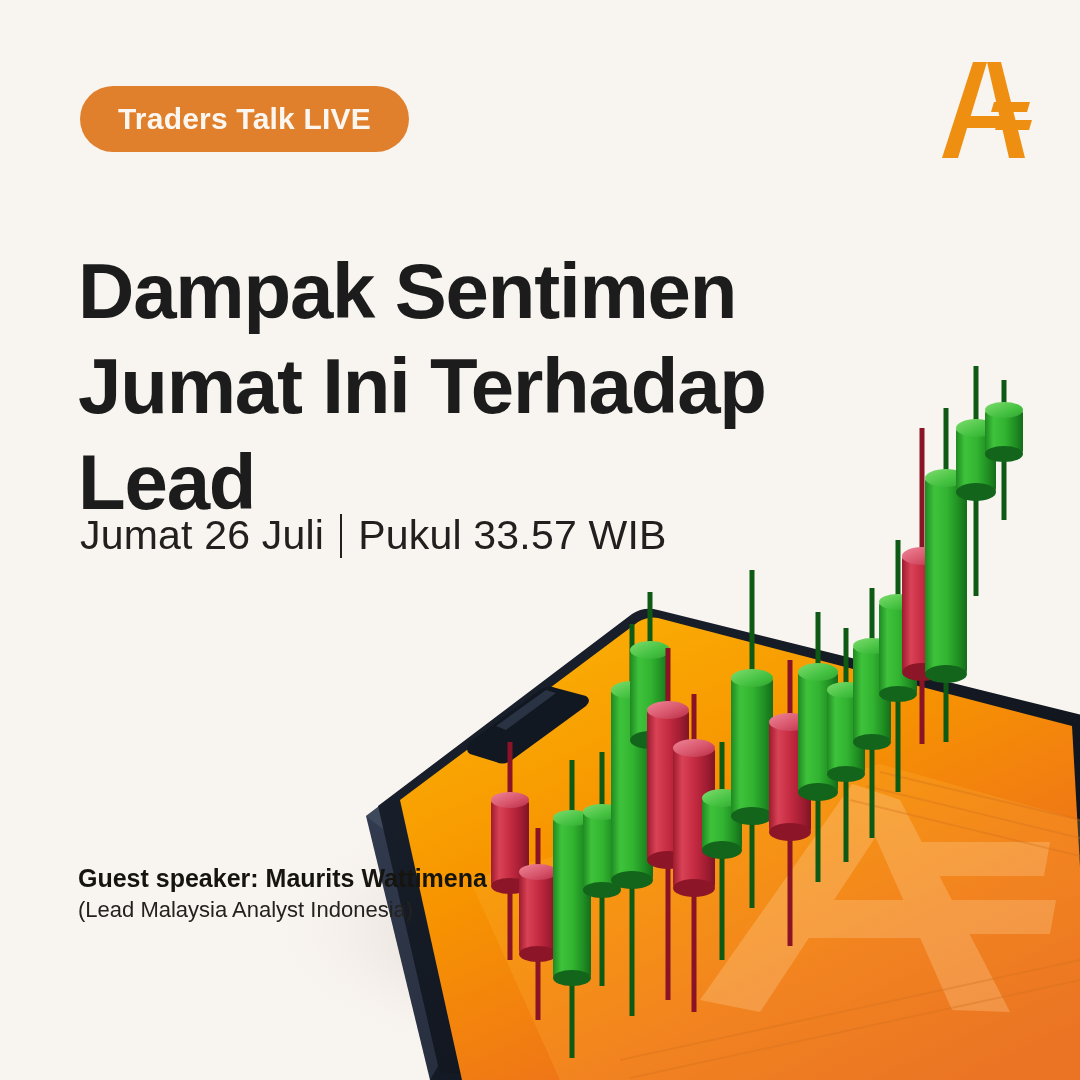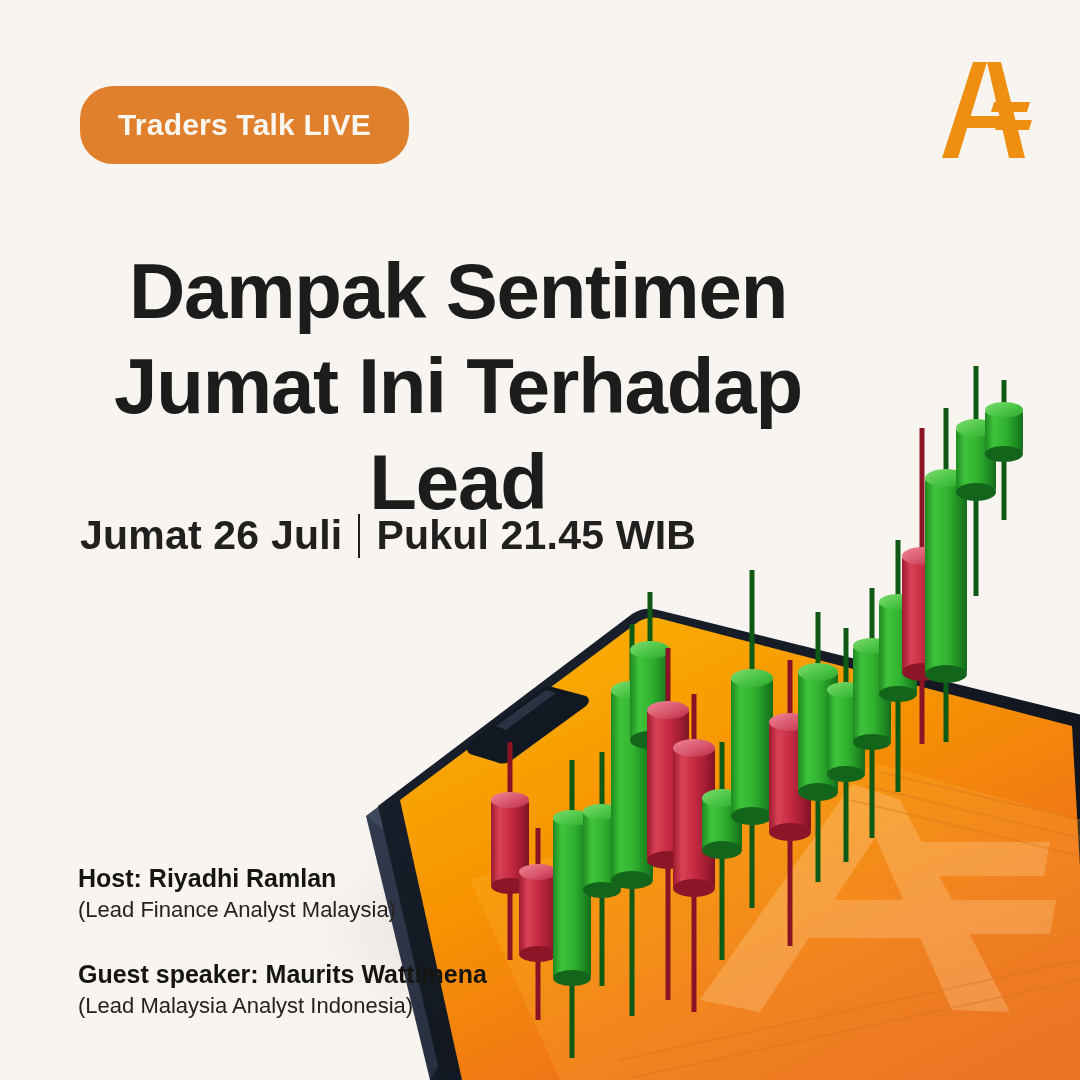--- a/index.html
+++ b/index.html
@@ -20,21 +20,21 @@
   
   .logo{
     position:absolute;top:58px;right:48px;
     width:100px;height:104px;
   }
   .logo svg{display:block;width:100%;height:100%;}
 
   
   .badge{
     position:absolute;left:80px;top:86px;
-    height:78px;padding:0 38px;
+    height:66px;padding:0 38px;
     background:#E0802C;
     border-radius:33px;
     display:flex;align-items:center;justify-content:center;
     box-sizing:border-box;
   }
   .badge-label{
     color:#FBF6F0;
     font-size:30px;font-weight:bold;
     letter-spacing:.2px;
     white-space:nowrap;
@@ -44,28 +44,28 @@
   
   .headline{
     position:absolute;left:78px;top:192px;
     width:760px;
     color:#1C1C1C;
     font-size:78px;
     font-weight:bold;
     line-height:1.22;
     letter-spacing:-1.2px;
   }
-  .headline .hl-line{display:block;text-align:center;}
+  .headline .hl-line{display:block;}
 
   
   .schedule{
     position:absolute;left:80px;top:512px;
     color:#22201F;
     font-size:41px;
-    font-weight:bold;
+    font-weight:normal;
     letter-spacing:.2px;
     white-space:nowrap;
     display:flex;align-items:center;
   }
   .sched-sep{
     display:inline-block;
     width:2px;height:44px;
     background:#22201F;
     margin:0 16px;
   }
@@ -354,27 +354,23 @@
 
   <h1 class="headline">
     <span class="hl-line">Dampak Sentimen</span>
     <span class="hl-line">Jumat Ini Terhadap</span>
     <span class="hl-line">Lead</span>
   </h1>
 
   <div class="schedule">
     <span>Jumat 26 Juli</span>
     <span class="sched-sep"></span>
-    <span>Pukul 21.45 WIB</span>
+    <span>Pukul 33.57 WIB</span>
   </div>
 
   <div class="credits">
-    <div class="credit-block">
-      <div class="credit-name">Host: Riyadhi Ramlan</div>
-      <div class="credit-role">(Lead Finance Analyst Malaysia)</div>
-    </div>
     <div class="credit-block">
       <div class="credit-name">Guest speaker: Maurits Wattimena</div>
       <div class="credit-role">(Lead Malaysia Analyst Indonesia)</div>
     </div>
   </div>
 
 </div>
 
 </body></html>

